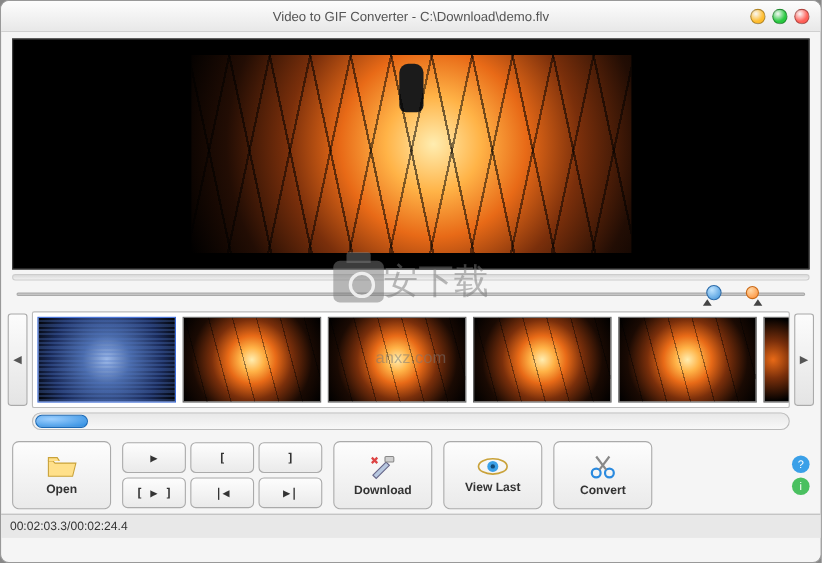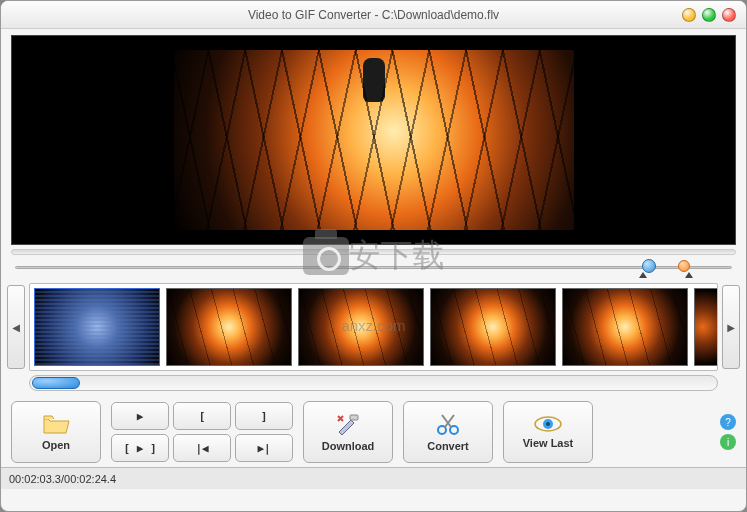--- a/index.html
+++ b/index.html
@@ -114,35 +114,35 @@
     <div class="bigbtn">
       <svg width="26" height="24">
           <path d="M4 20 L16 8 L19 11 L7 23 Z" fill="#b8c8e0" stroke="#668"></path>
           <rect x="15" y="3" width="8" height="5" rx="1" fill="#d0d0d0" stroke="#888"></rect>
           <path d="M3 4 L8 9 M8 4 L3 9" stroke="#d44" stroke-width="2"></path>
         </svg>
       <span>Download</span>
     </div>
 
     <div class="bigbtn">
+      <svg width="30" height="18">
+          <ellipse cx="15" cy="9" rx="13" ry="7" fill="none" stroke="#c9a23a" stroke-width="1.5"></ellipse>
+          <circle cx="15" cy="9" r="5" fill="#3aa0e8"></circle>
+          <circle cx="15" cy="9" r="2" fill="#104a78"></circle>
+        </svg>
+      <span>View Last</span>
+    </div>
+
+    <div class="bigbtn">
       <svg width="24" height="24">
           <circle cx="6" cy="18" r="4" fill="none" stroke="#2a8adf" stroke-width="2"></circle>
           <circle cx="18" cy="18" r="4" fill="none" stroke="#2a8adf" stroke-width="2"></circle>
           <path d="M9 15 L18 3 M15 15 L6 3" stroke="#888" stroke-width="2"></path>
         </svg>
       <span>Convert</span>
-    </div>
-
-    <div class="bigbtn">
-      <svg width="30" height="18">
-          <ellipse cx="15" cy="9" rx="13" ry="7" fill="none" stroke="#c9a23a" stroke-width="1.5"></ellipse>
-          <circle cx="15" cy="9" r="5" fill="#3aa0e8"></circle>
-          <circle cx="15" cy="9" r="2" fill="#104a78"></circle>
-        </svg>
-      <span>View Last</span>
     </div>
 
     <div class="side-icons">
       <div class="round-icon" style="background:#3aa0e8;color:#fff">?</div>
       <div class="round-icon" style="background:#4ac060;color:#fff">i</div>
     </div>
   </div>
 
   <div class="statusbar">
     <div class="status-cell" style="flex:0 0 280px">00:02:03.3/00:02:24.4</div>

